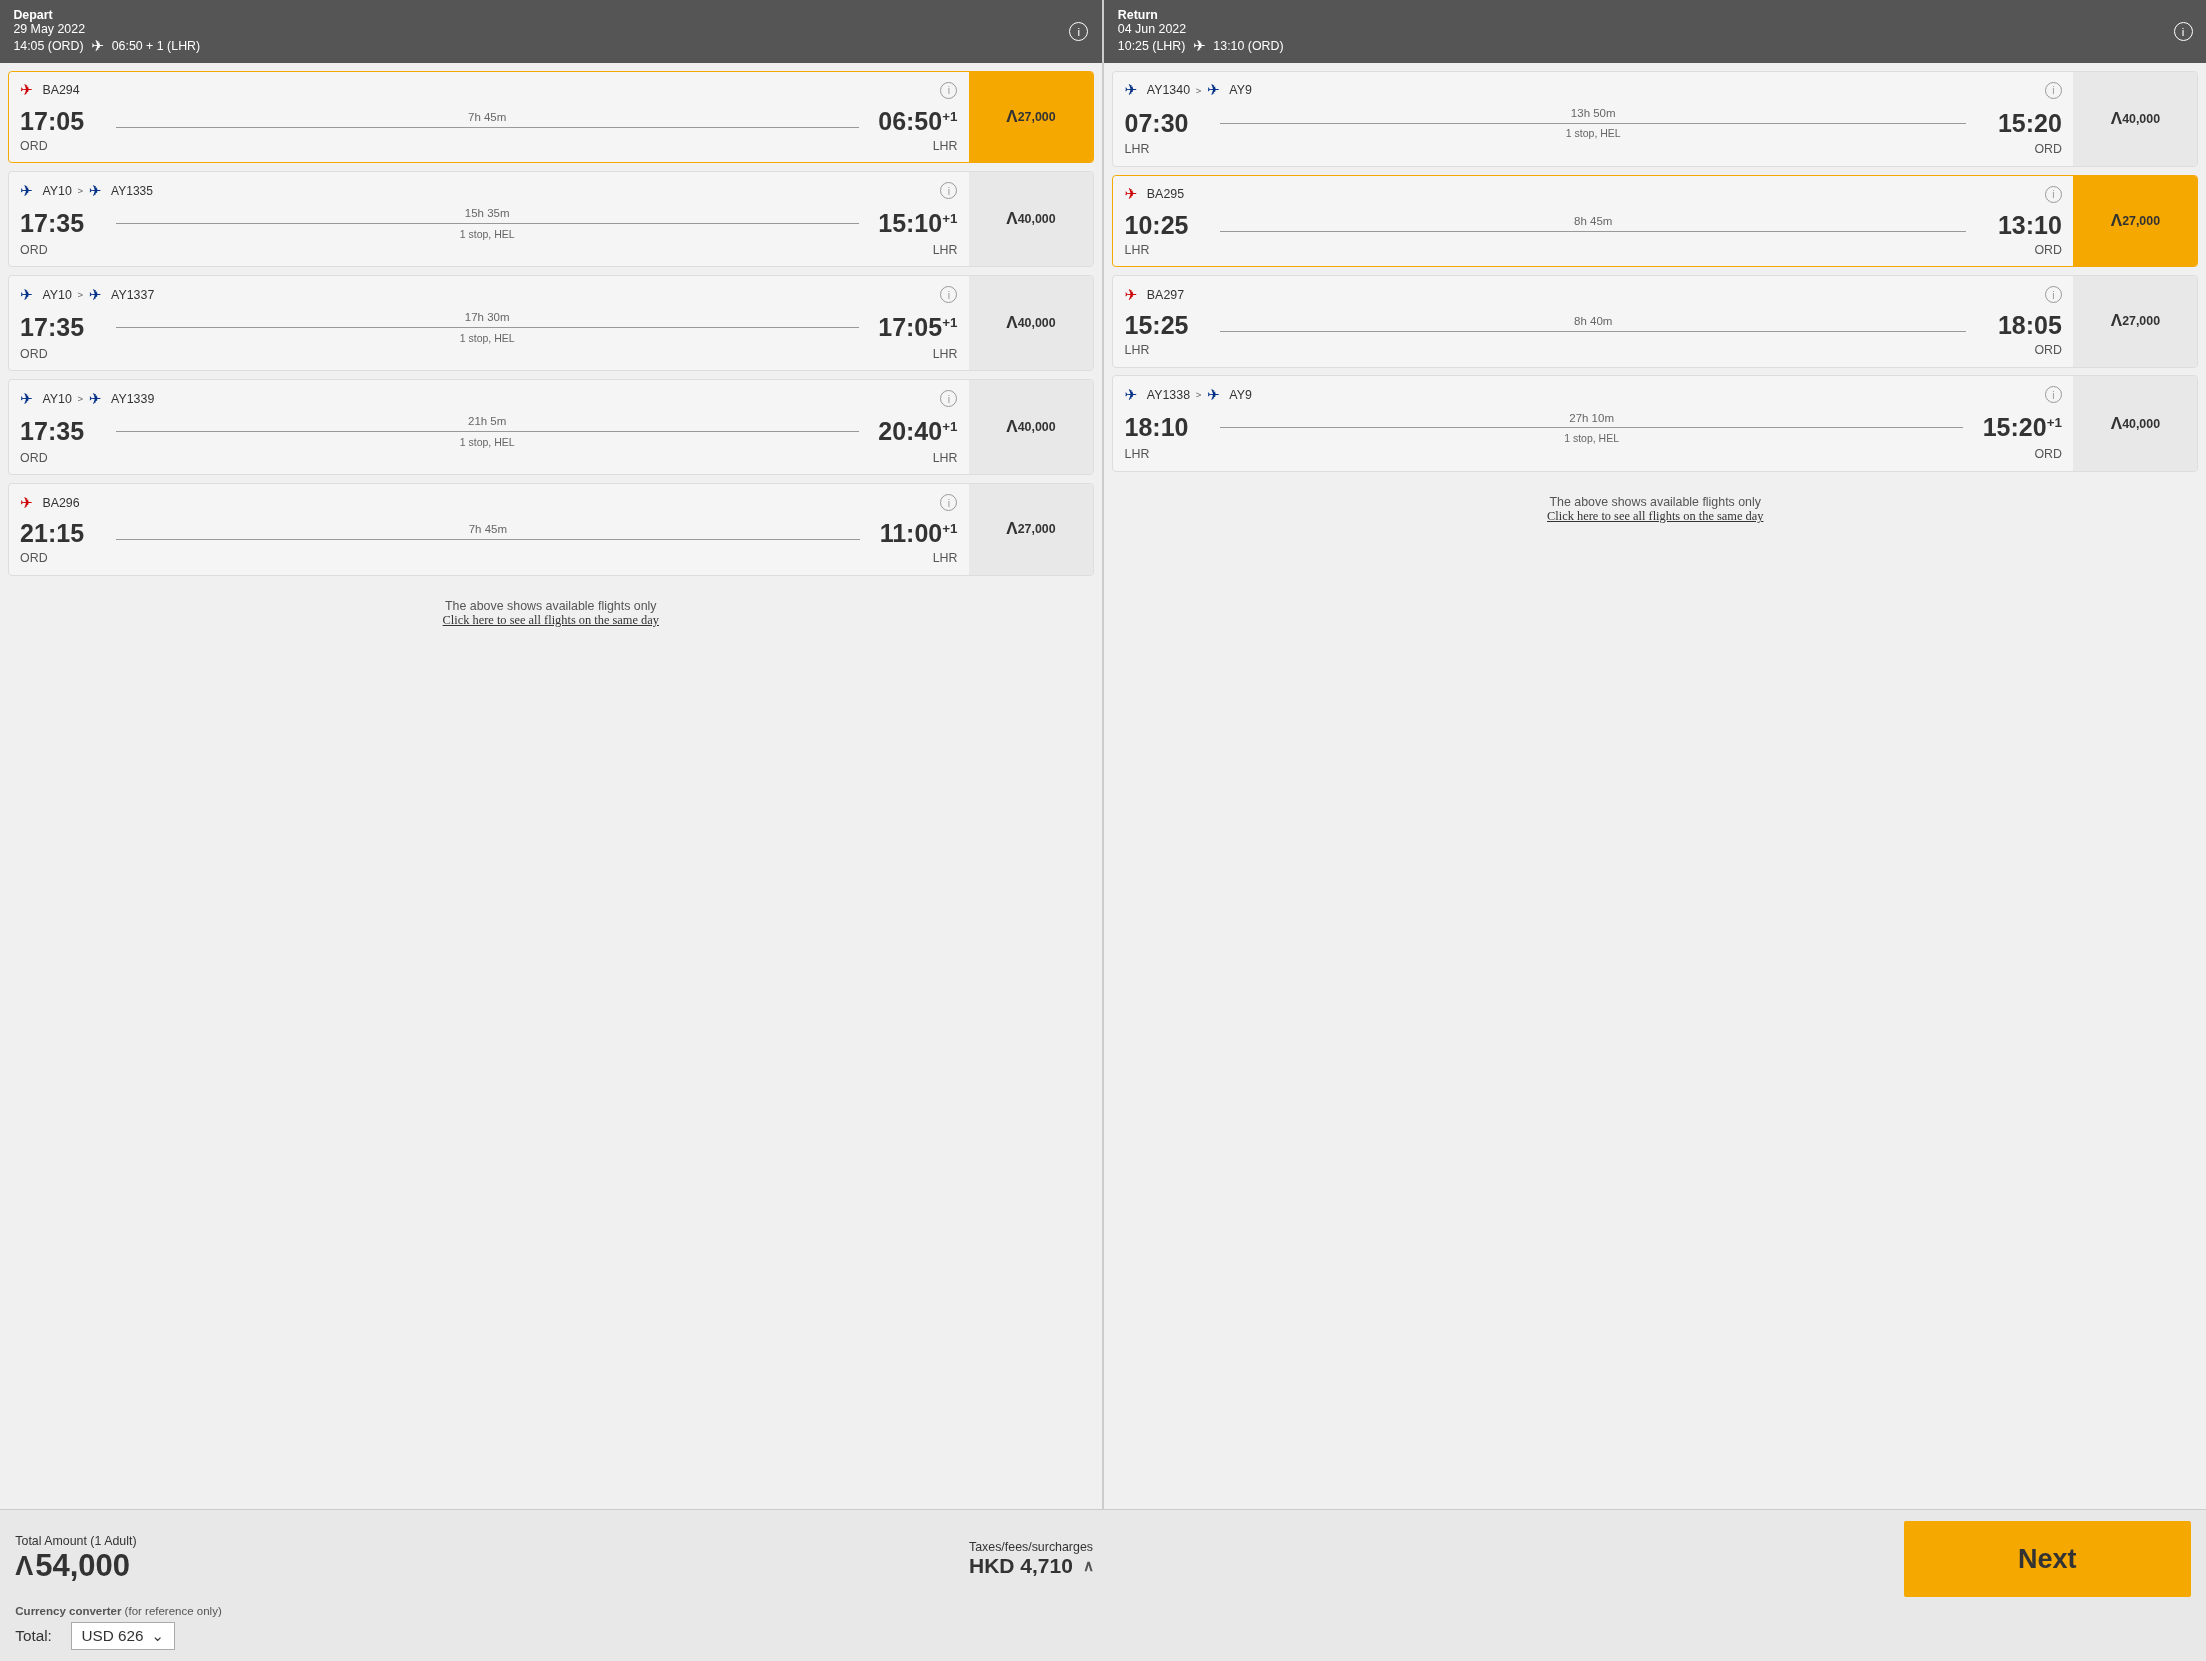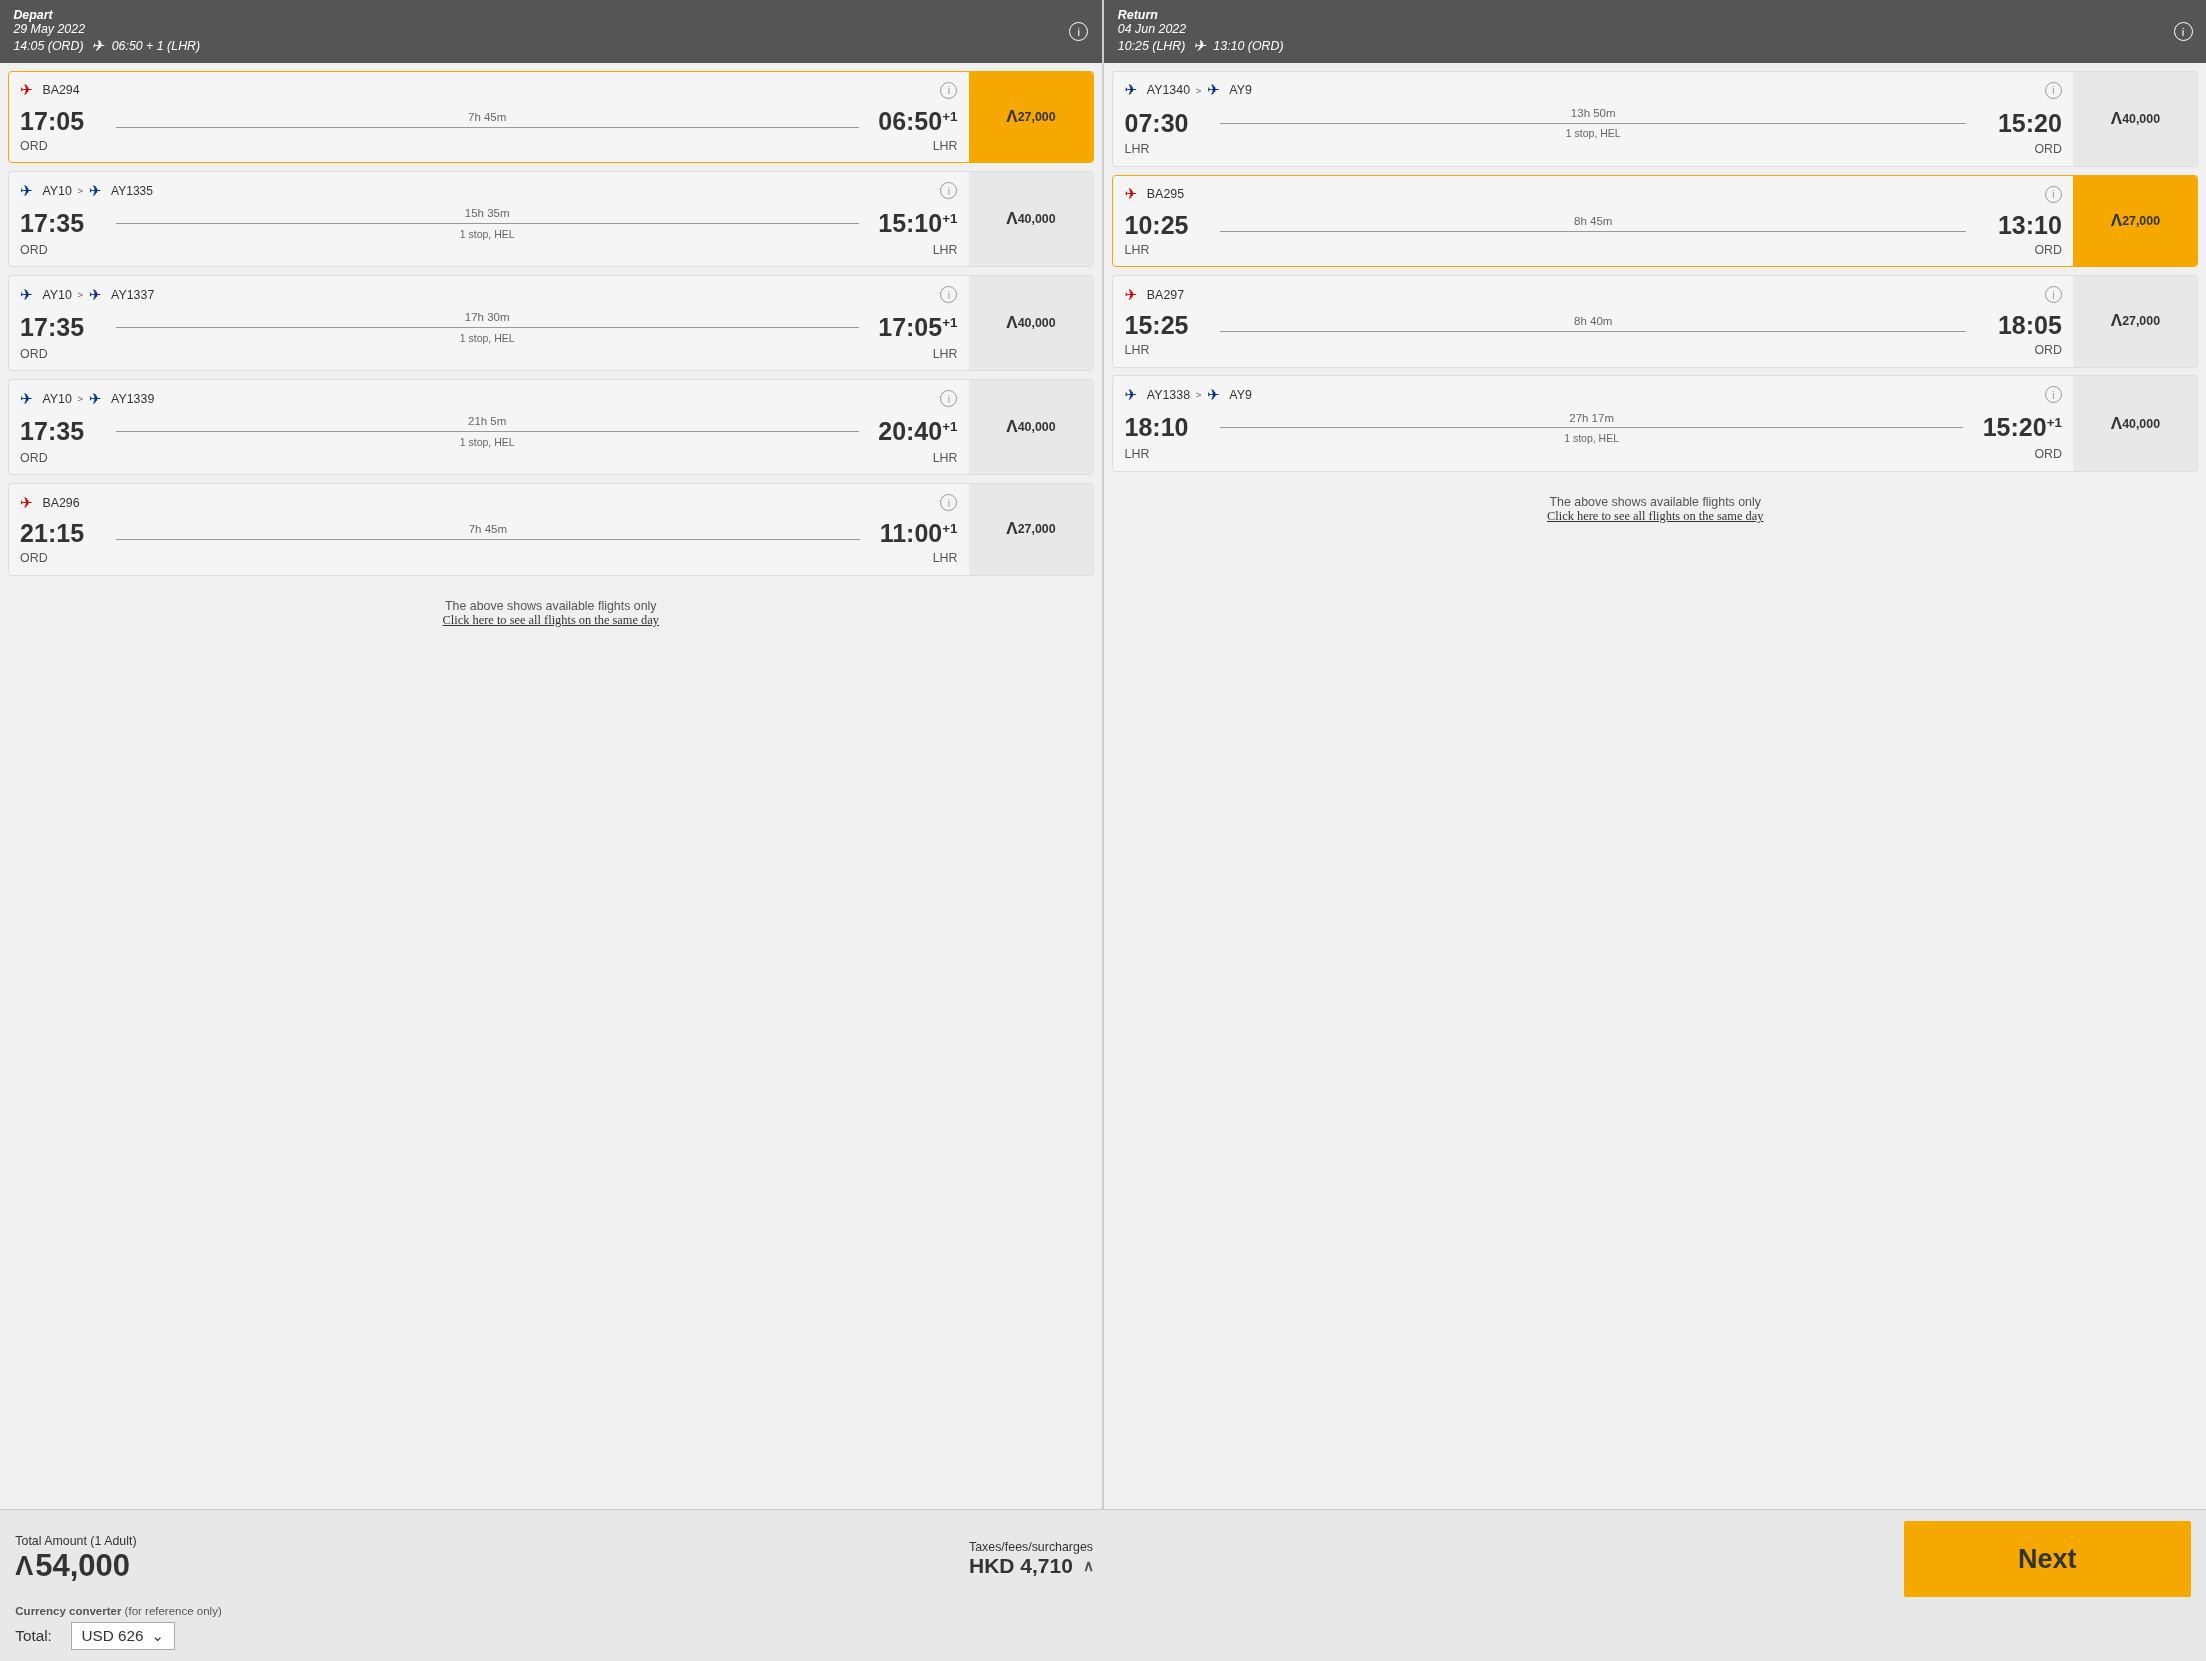--- a/index.html
+++ b/index.html
@@ -14,21 +14,21 @@
 
     .column-header {
       background: #555;
       color: white;
       padding: 7.6px 13.4px;
       font-size: 12.4px;
       display: flex;
       align-items: center;
       gap: 9.6px;
     }
-    .column-header .header-left { flex: 1; font-style: italic; }
+    .column-header .header-left { flex: 1; }
     .column-header .header-title { font-weight: bold; font-size: 12.4px; }
     .column-header .header-route { font-size: 12.4px; display: flex; align-items: center; gap: 7.6px; margin-top: 1.9px; }
     .arrow-icon { font-size: 15.3px; }
     .info-circle {
       width: 19px; height: 19px; border-radius: 50%; border: 1.4px solid white;
       display: flex; align-items: center; justify-content: center; font-size: 11.5px; cursor: pointer;
       flex-shrink: 0;
     }
 
     .flight-card {
@@ -440,21 +440,21 @@
                   <span style="font-size:12.4px; color:#333; margin-left:3.8px;">AY1338</span>
                   <span class="chevron"> &gt; </span>
                   <span style="color:#003087; font-size:15.3px;">✈</span>
                   <span style="font-size:12.4px; color:#333; margin-left:3.8px;">AY9</span>
         </div>
         <div class="info-circle" style="border-color:#999; color:#999; font-size:10.5px; width:17px; height:17px;">i</div>
       </div>
       <div class="flight-times">
         <div class="departure-time">18:10</div>
         <div class="duration-section">
-          <div class="duration-text">27h 17m</div>
+          <div class="duration-text">27h 10m</div>
           <div class="duration-line"></div>
           <div class="stop-text">1 stop, HEL</div>
         </div>
         <div class="arrival-time">15:20<span class="plus-one">+1</span></div>
       </div>
       <div class="airport-codes">
         <span class="airport-code">LHR</span>
         <span class="airport-code airport-code-right">ORD</span>
       </div>
     </div>

